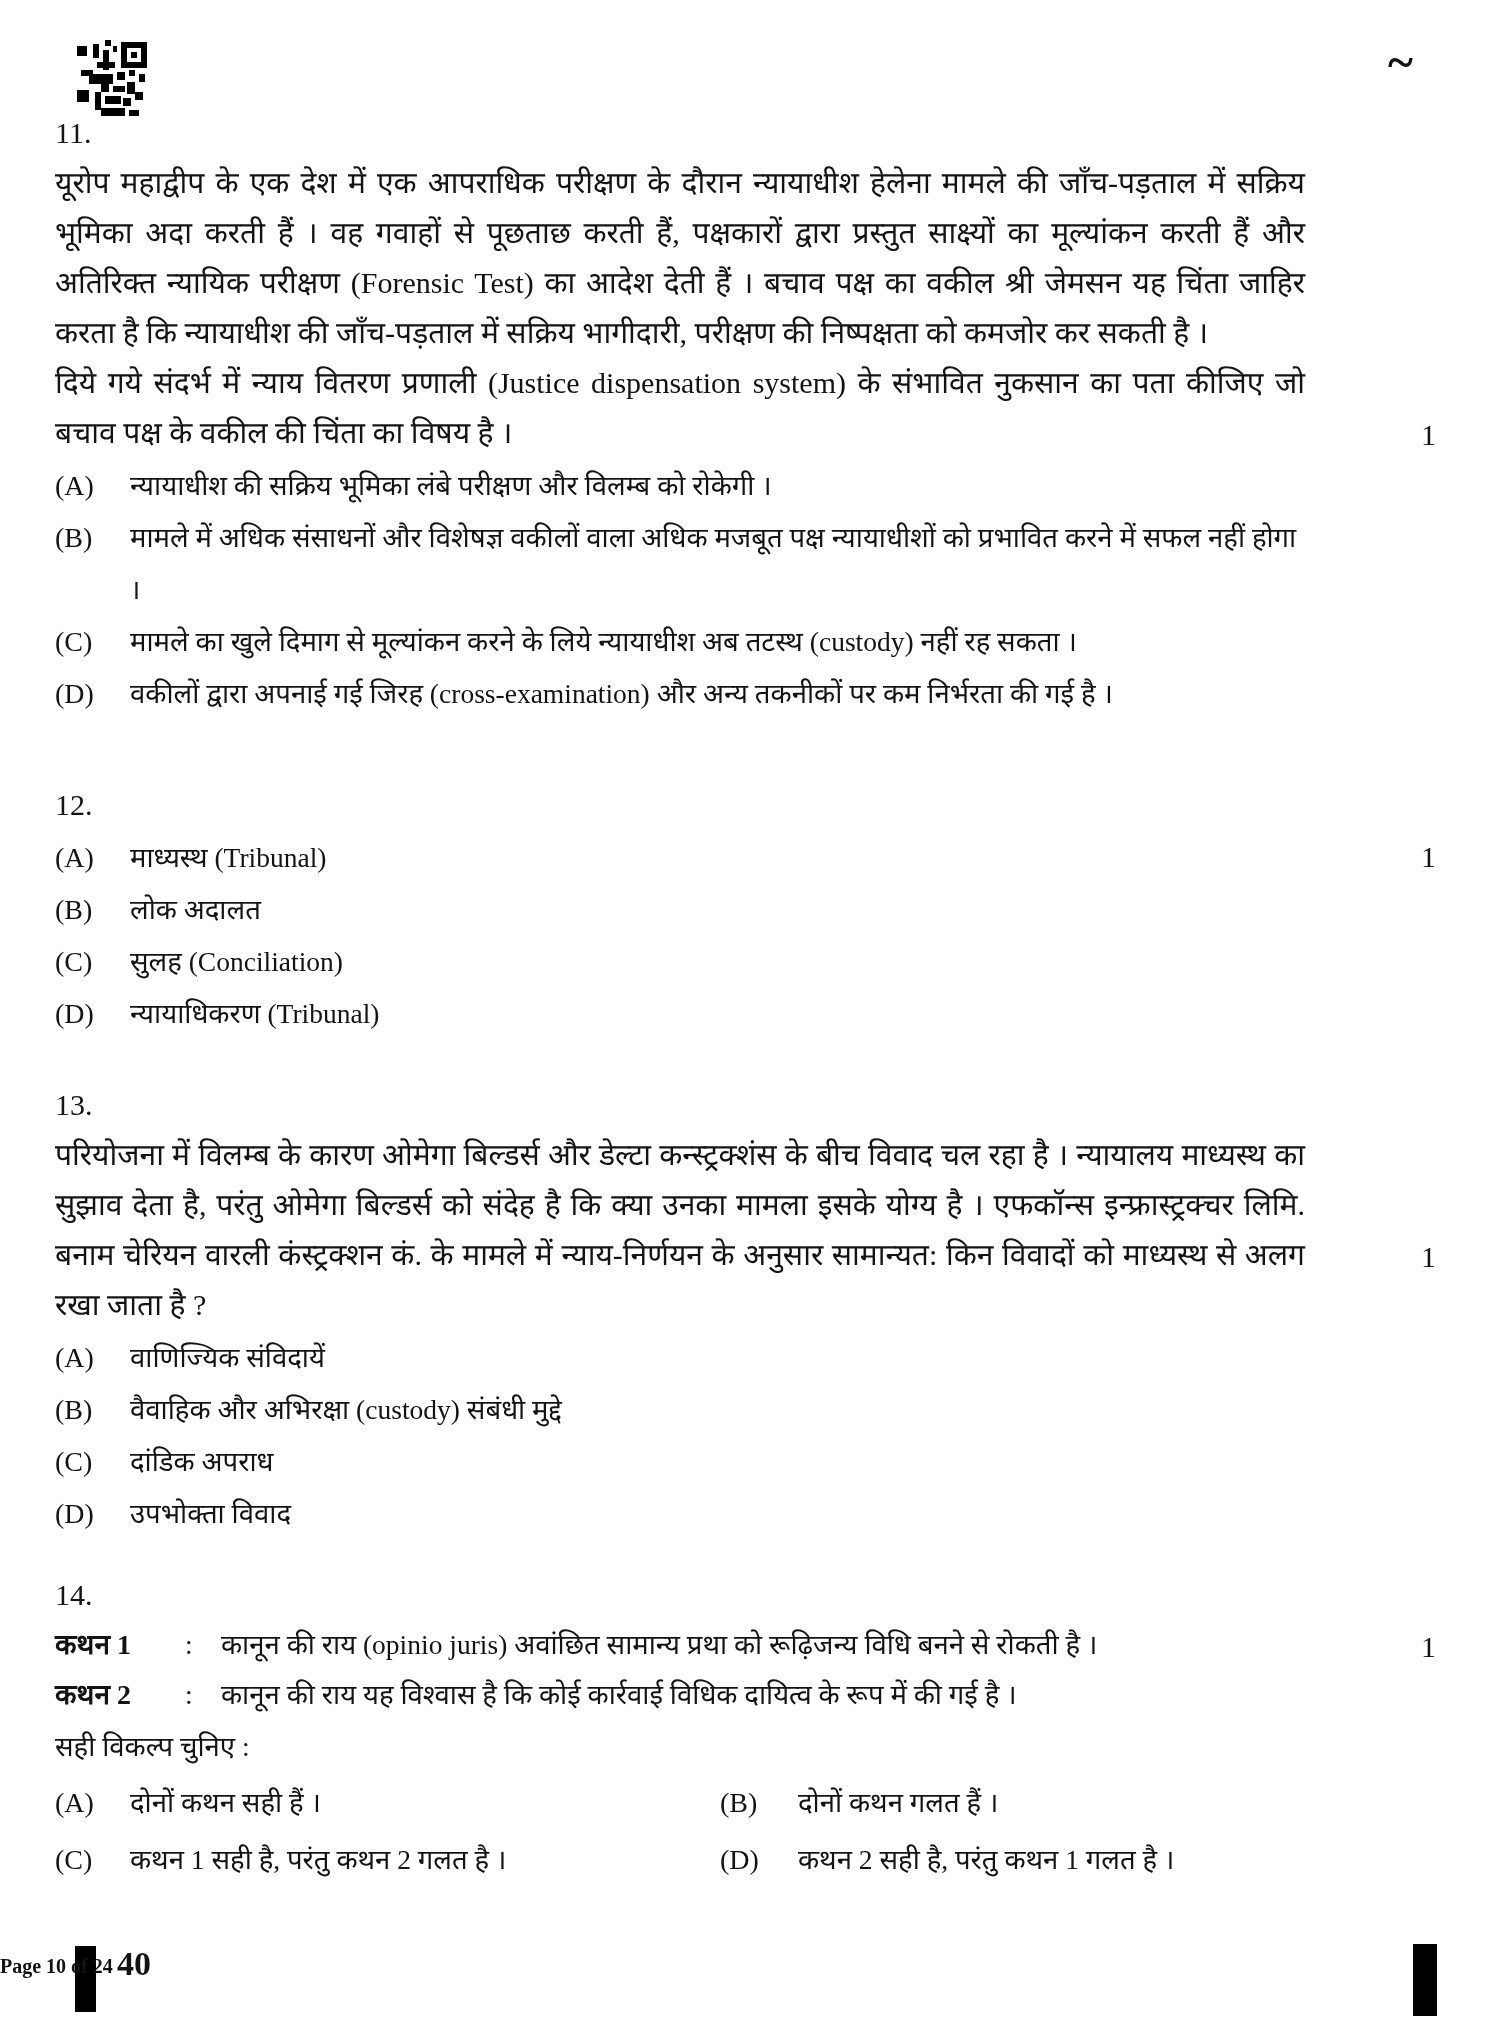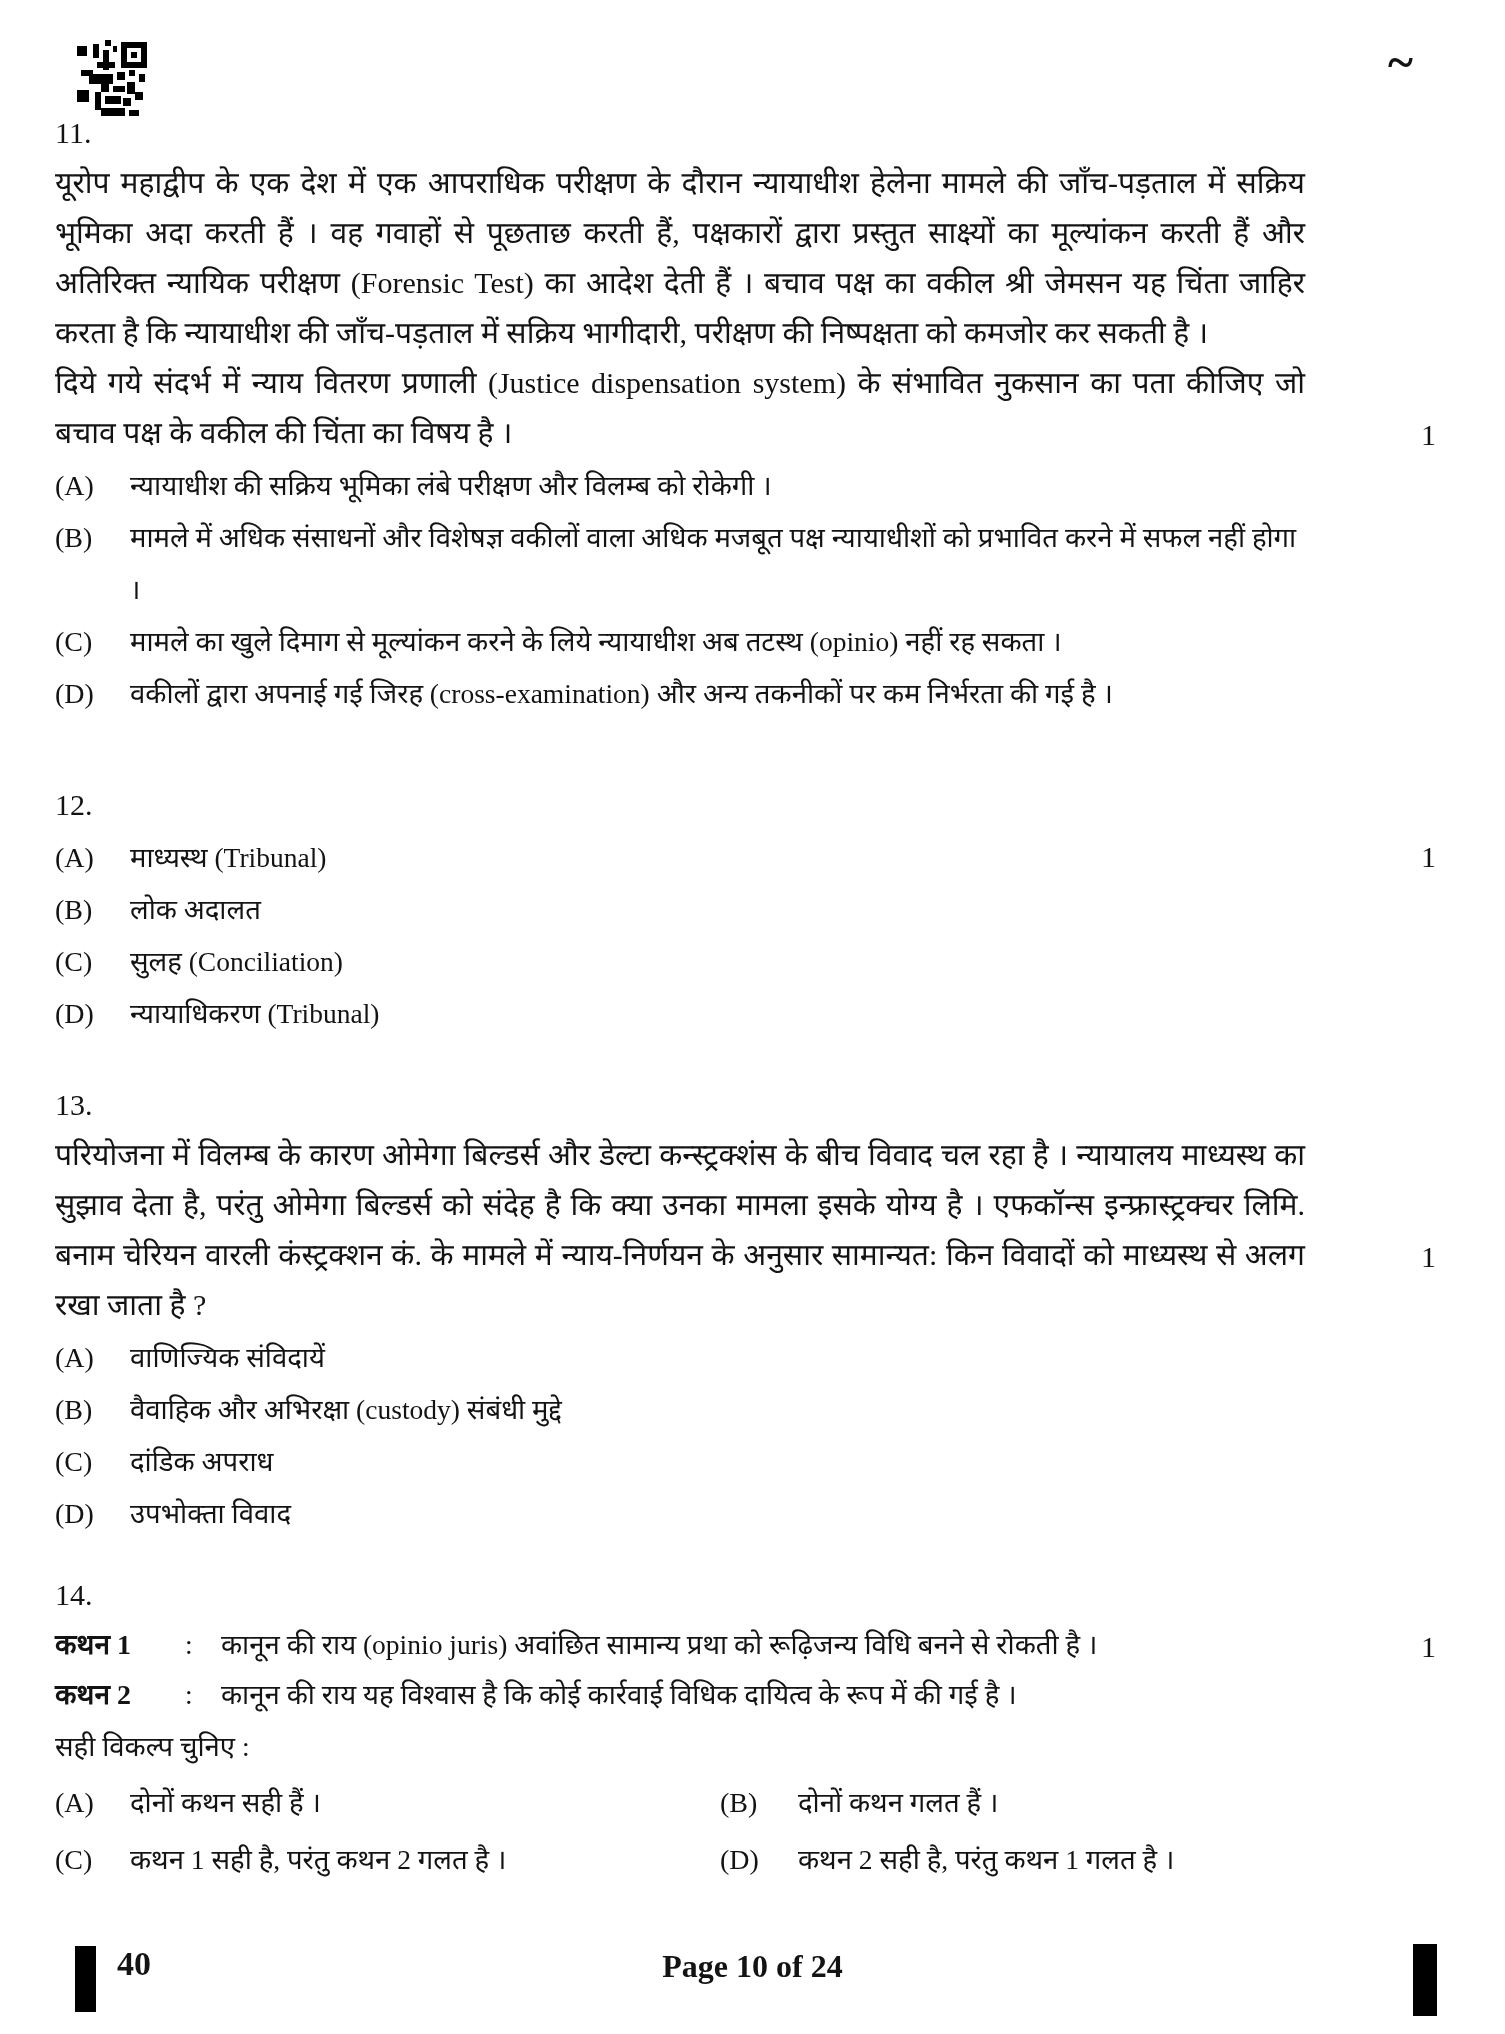--- a/index.html
+++ b/index.html
@@ -31,21 +31,21 @@
   .stmt{display:flex;align-items:flex-start;font-size:27.5px;line-height:50px;}
   .stmt-label{width:130px;flex:none;font-weight:bold;font-size:28px;}
   .stmt-colon{width:36px;flex:none;}
   .stmt-text{flex:1;}
   .prompt{font-size:27.5px;line-height:54px;margin:0;}
   .two-col{display:grid;grid-template-columns:75px 590px 78px 1fr;font-size:27.5px;line-height:57px;}
   .tc-label{font-size:28px;}
   
   .bar-left{position:absolute;left:75px;top:1946px;width:21px;height:66px;background:#000;}
   .footer-code{position:absolute;left:117px;top:1944px;font-size:34px;font-weight:bold;line-height:40px;}
-  .footer-page{position:absolute;left:0;top:1948px;width:1505px;text-align:center;font-size:32px;font-weight:bold;line-height:36px;}
+  .footer-page{position:absolute;left:0;top:1948px;width:1505px;font-size:20px;font-weight:bold;line-height:36px;}
   .bar-right{position:absolute;left:1413px;top:1944px;width:24px;height:72px;background:#000;}
 </style>
 </head>
 <body>
 
 <div class="page">
 
   <svg class="qr" viewBox="0 0 38 44" xmlns="http://www.w3.org/2000/svg" shape-rendering="crispEdges">
 
     <rect x="24" y="4" width="13" height="13" fill="#000"></rect>
@@ -89,21 +89,21 @@
             <div class="opt">
               <span class="olabel">(A)</span>
               <span class="otext">न्यायाधीश की सक्रिय भूमिका लंबे परीक्षण और विलम्ब को रोकेगी ।</span>
             </div>
             <div class="opt">
               <span class="olabel">(B)</span>
               <span class="otext">मामले में अधिक संसाधनों और विशेषज्ञ वकीलों वाला अधिक मजबूत पक्ष न्यायाधीशों को प्रभावित करने में सफल नहीं होगा ।</span>
             </div>
             <div class="opt">
               <span class="olabel">(C)</span>
-              <span class="otext">मामले का खुले दिमाग से मूल्यांकन करने के लिये न्यायाधीश अब तटस्थ (opinio) नहीं रह सकता ।</span>
+              <span class="otext">मामले का खुले दिमाग से मूल्यांकन करने के लिये न्यायाधीश अब तटस्थ (custody) नहीं रह सकता ।</span>
             </div>
             <div class="opt">
               <span class="olabel">(D)</span>
               <span class="otext">वकीलों द्वारा अपनाई गई जिरह (cross-examination) और अन्य तकनीकों पर कम निर्भरता की गई है ।</span>
             </div>
           </div>
         </div>
       </div>
       <div class="marks" style="top:302px;">1</div>
     </section>

